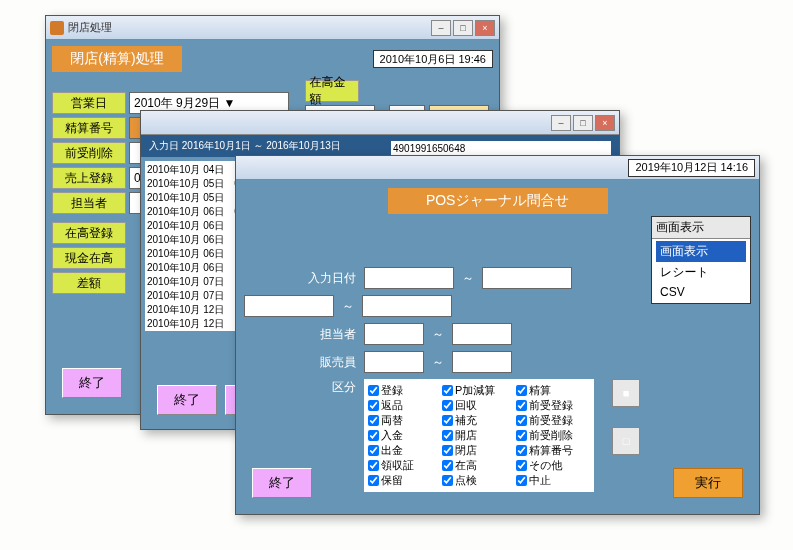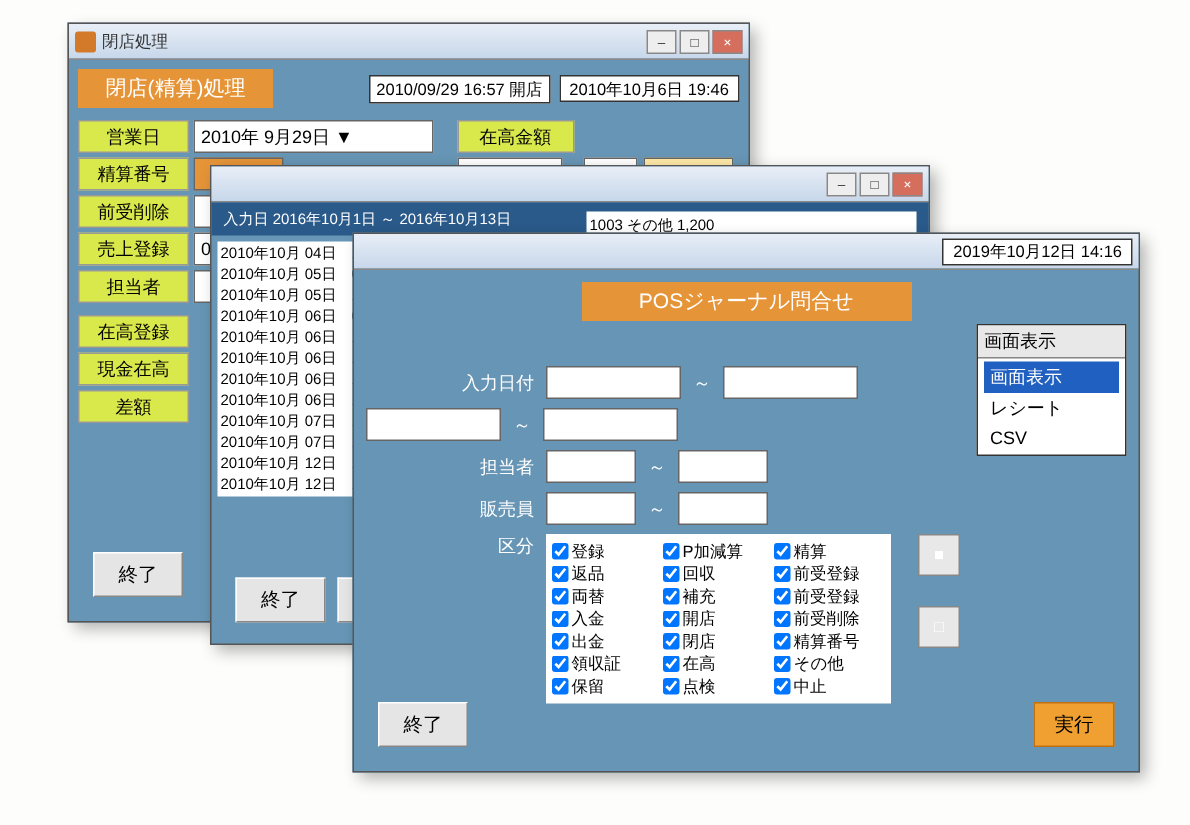--- a/index.html
+++ b/index.html
@@ -6,93 +6,92 @@
 body{background:#fdfdfc;width:793px;height:550px;position:relative;overflow:hidden}
 .win{position:absolute;background:#6795b5;border:1px solid #555;box-shadow:4px 4px 10px rgba(0,0,0,.3)}
 .titlebar{height:24px;background:linear-gradient(#e8eef7,#c7d7ea);display:flex;align-items:center;padding:0 4px;font-size:11px;color:#333;border-bottom:1px solid #888;justify-content:space-between}
 .titlebar .ticon{width:14px;height:14px;background:#d37a2a;margin-right:4px;border-radius:2px}
 .titlebar .wc{display:flex;gap:2px}
 .titlebar .wc span{width:20px;height:16px;border:1px solid #888;background:#eee;font-size:9px;text-align:center;line-height:14px}
 .titlebar .wc .cl{background:#d66e5e;color:#fff}
 .band{background:#e69438;color:#fff;height:26px;display:flex;align-items:center;justify-content:center;font-size:14px;margin:4px}
 .lbl{background:#d9e84a;height:22px;display:flex;align-items:center;justify-content:center;font-size:12px;border:1px solid #999;padding:0 4px}
 .fld{background:#fff;border:1px solid #666;height:22px;font-size:12px;padding:0 4px;display:flex;align-items:center}
-.btn{background:#e5e5e5;border:1px solid #888;border-top-color:#fff;border-left-color:#fff;height:30px;font-size:13px;display:flex;align-items:center;justify-content:center;cursor:pointer}
+.btn{background:#f0abfc;border:1px solid #888;border-top-color:#fff;border-left-color:#fff;height:30px;font-size:13px;display:flex;align-items:center;justify-content:center;cursor:pointer}
 .ts{background:#fff;border:1px solid #333;color:#000;font-size:11px;padding:2px 6px;height:18px;display:flex;align-items:center}
 .chip{background:#fff;border:1px solid #333;color:#000;font-size:11px;padding:1px 4px;display:inline-block}
 
 
 #w1{left:45px;top:15px;width:455px;height:400px}
 #w1 .body{padding:6px}
-#w1 .row{display:flex;gap:6px;margin-bottom:8px;align-items:center}
+#w1 .row{display:flex;gap:6px;margin-bottom:20px;align-items:center}
 #w1 .grid1{display:grid;grid-template-columns:74px 160px;gap:3px}
 #w1 .grid2{display:grid;grid-template-columns:74px 110px;gap:3px;margin-top:8px}
 #w1 .rside{position:absolute;right:10px;top:64px}
 #w1 .rrow{display:flex;gap:4px;align-items:center;margin-bottom:3px}
 
 
 #w2{left:140px;top:110px;width:480px;height:320px}
 #w2 .brow{background:#2a5a8a;color:#fff;font-size:10px;padding:4px 8px}
 #w2 .list{background:#fff;margin:4px;font-size:10px;line-height:14px;padding:2px;height:170px;overflow:hidden}
 #w2 .list div{white-space:nowrap}
 #w2 .det{position:absolute;right:8px;top:30px;background:#fff;font-size:10px;width:220px;height:30px;padding:2px}
 
 
 #w3{left:235px;top:155px;width:525px;height:360px;z-index:10}
 #w3 .body{padding:8px;position:relative;height:calc(100% - 24px)}
 #w3 .sel{position:absolute;right:8px;top:36px;width:100px;background:#fff;border:1px solid #333;font-size:12px}
 #w3 .sel div{padding:2px 4px;cursor:pointer}
 #w3 .sel .hdr{background:#e8e8e8;border-bottom:1px solid #888}
 #w3 .sel .selrow{background:#2060c0;color:#fff}
-#w3 .frm{margin-top:30px}
+#w3 .frm{margin-top:53px}
 #w3 .frow{display:flex;align-items:center;margin-bottom:6px;font-size:12px;color:#fff}
 #w3 .frow .fl{width:120px;text-align:right;padding-right:8px}
 #w3 .frow .sep{margin:0 8px}
 #w3 .chkarea{background:#fff;display:grid;grid-template-columns:repeat(3,1fr);font-size:11px;color:#000;padding:4px;width:230px}
 #w3 .chkarea label{display:flex;align-items:center;gap:2px}
 #w3 .chkarea input{width:11px;height:11px}
 #w3 .sq{width:28px;height:28px;background:#e8e8e8;border:1px solid #888;display:flex;align-items:center;justify-content:center;font-size:11px}
-#w3 .exec{background:#f0a030;border:1px solid #c07010;width:54px}
+#w3 .exec{background:#f0a030;border:1px solid #c07010;width:70px}
 </style>
 </head>
 <body>
 
 <div id="w1" class="win">
   <div class="titlebar">
     <div style="display:flex;align-items:flex-end">
         <span class="ticon"></span>
         <span>閉店処理</span>
       </div>
     <div class="wc">
         <span>–</span>
         <span>□</span>
         <span class="cl">×</span>
       </div>
   </div>
   <div class="body">
     <div class="row">
       <div class="band" style="margin:0;width:130px">閉店(精算)処理</div>
       <div style="flex:1"></div>
-      <div class="chip">2010/09/29 16:57 開店</div>
       <div class="ts" style="margin-left:auto">2010年10月6日 19:46</div>
     </div>
     <div class="grid1" style="margin-top:6px">
       <div class="lbl">営業日</div>
       <div class="fld">2010年 9月29日 ▼</div>
       <div class="lbl">精算番号</div>
       <div class="fld" style="background:#e69438;color:#fff;justify-content:flex-end;width:60px">7</div>
       <div class="lbl">前受削除</div>
       <div class="fld" style="width:60px"></div>
       <div class="lbl">売上登録</div>
       <div class="fld" style="width:60px">03</div>
       <div class="lbl">担当者</div>
       <div class="fld" style="width:60px"></div>
     </div>
     <div class="rside">
-      <div class="lbl" style="width:78px">在高金額</div>
+      <div class="lbl" style="width:54px">在高金額</div>
       <div class="rrow" style="margin-top:3px">
         <div class="fld" style="width:70px;justify-content:flex-end">10000円</div>
         <span style="color:#fff;font-size:11px">×</span>
         <div class="fld" style="width:36px;justify-content:flex-end">8</div>
         <div class="fld" style="width:60px;justify-content:flex-end;background:#ffe9a8">80,000</div>
       </div>
     </div>
     <div class="grid2">
       <div class="lbl">在高登録</div>
         <div></div>
@@ -109,20 +108,21 @@
   <div class="titlebar">
       <div></div>
       <div class="wc">
         <span>–</span>
         <span>□</span>
         <span class="cl">×</span>
       </div>
     </div>
   <div class="brow">入力日  2016年10月1日 ～ 2016年10月13日</div>
   <div class="det">
+    <div>4901991650648</div>
     <div>1003 その他                      1,200</div>
   </div>
   <div class="list" id="w2list">
       <div>2010年10月 04日　19:25  0000092  売上登録</div>
       <div>2010年10月 05日　08:54  0000095  売上登録</div>
       <div>2010年10月 05日　10:</div>
       <div>2010年10月 06日　08</div>
       <div>2010年10月 06日　10</div>
       <div>2010年10月 06日　10</div>
       <div>2010年10月 06日　17</div>

